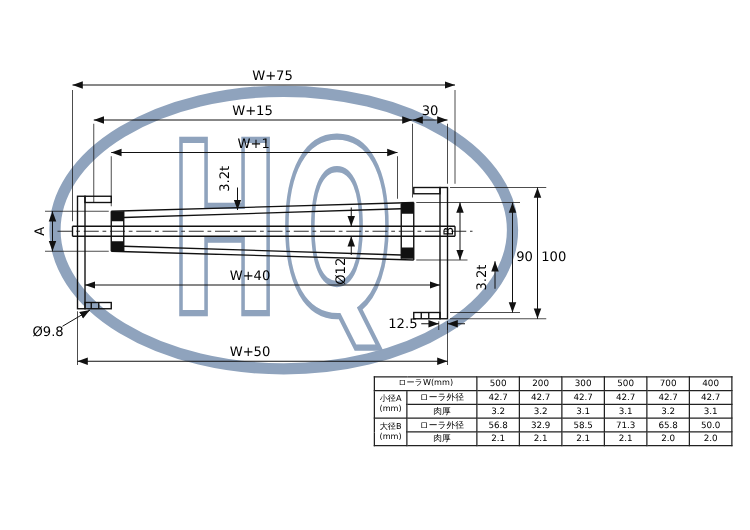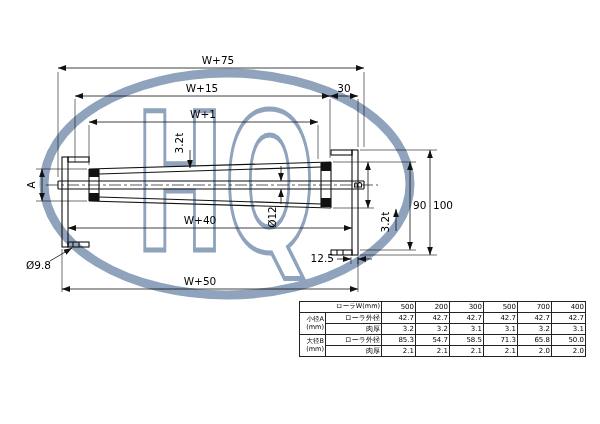--- a/index.html
+++ b/index.html
@@ -8,21 +8,21 @@
   #stage{position:relative;width:600px;height:424px;background:#fff;overflow:hidden}
   #drawing{position:absolute;left:0;top:0}
   .part{stroke:#111;stroke-width:1.1;fill:none}
   .seal{fill:#111;stroke:none}
   .ext{stroke:#111;stroke-width:.6;fill:none}
   .dim{stroke:#111;stroke-width:.8;fill:none}
   .cline{stroke:#111;stroke-width:.7;fill:none;stroke-dasharray:12 3 3 3}
   .dimtxt{font-size:10.5px;fill:#000;font-family:"DejaVu Sans","Liberation Sans",sans-serif}
   .logo-stroke{fill:none}
   table.spec{position:absolute;left:299px;top:301px;border-collapse:collapse;table-layout:fixed;background:#fff}
-  .spec td{border:1px solid #222;font-size:7px;line-height:1.15;text-align:right;
+  .spec td{border:1px solid #222;font-size:7px;line-height:1.15;text-align:center;
     vertical-align:middle;height:11px;padding:0 1px;color:#000;overflow:hidden;white-space:nowrap}
   .spec td.grp{font-size:6.5px;white-space:normal}
   .spec td.hdr{font-size:6.5px}
 </style>
 </head>
 <body>
 
 <div id="stage">
 
 <svg id="drawing" width="600" height="424" viewBox="0 0 600 424" xmlns="http://www.w3.org/2000/svg">
@@ -207,22 +207,22 @@
     <td>3.2</td>
     <td>3.2</td>
     <td>3.1</td>
     <td>3.1</td>
     <td>3.2</td>
     <td>3.1</td>
   </tr>
   <tr>
     <td rowspan="2" class="grp">大径B (mm)</td>
     <td>ローラ外径</td>
-    <td>85.3</td>
-    <td>54.7</td>
+    <td>56.8</td>
+    <td>32.9</td>
     <td>58.5</td>
     <td>71.3</td>
     <td>65.8</td>
     <td>50.0</td>
   </tr>
   <tr>
     <td>肉厚</td>
     <td>2.1</td>
     <td>2.1</td>
     <td>2.1</td>

